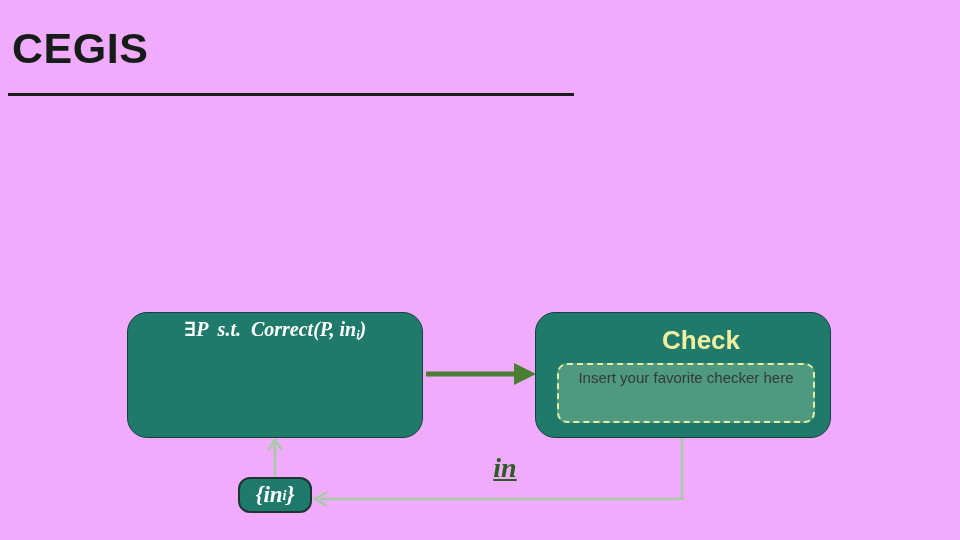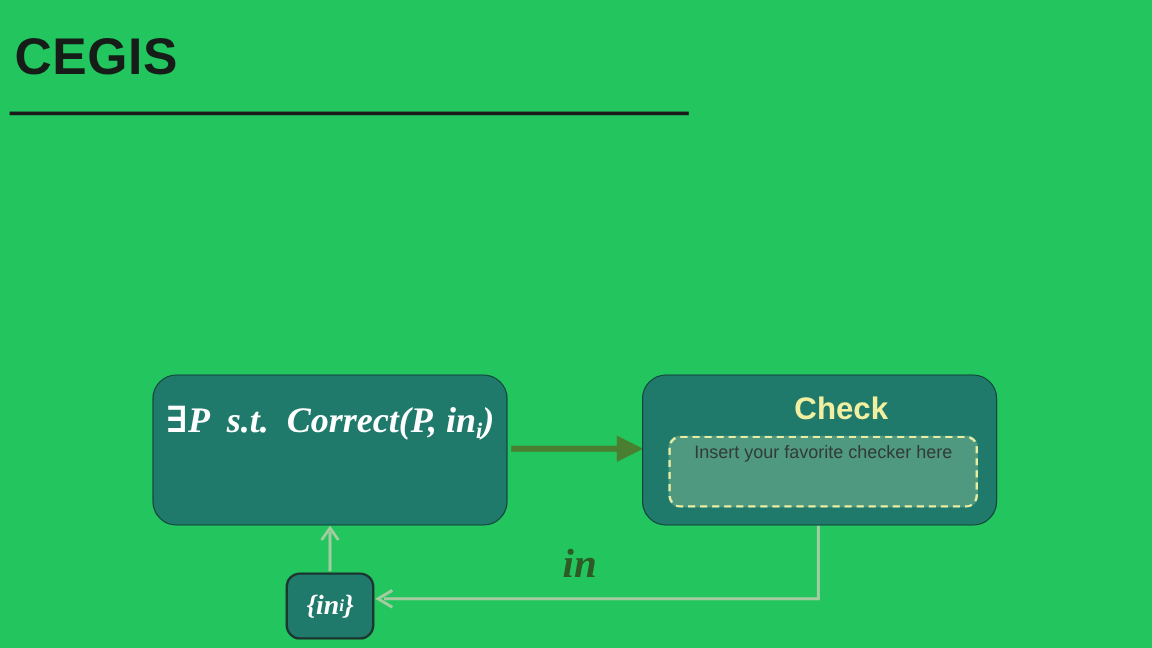--- a/index.html
+++ b/index.html
@@ -1,21 +1,21 @@
 <!DOCTYPE html>
 <html><head>
 <meta charset="utf-8">
 <style>
   * { margin: 0; padding: 0; box-sizing: border-box; }
   html, body { background: #e8e8e8; }
   .slide {
     position: relative;
     width: 960px;
     height: 540px;
-    background: #22c55e;
+    background: #f0abfc;
     overflow: hidden;
     font-family: "Liberation Sans", sans-serif;
   }
   
   .slide-title {
     position: absolute;
     left: 12px;
     top: 24px;
     font-size: 43px;
     font-weight: 700;
@@ -44,26 +44,26 @@
   .synthesize-box { left: 127px; top: 312px; width: 296px; height: 126px; }
   .check-box      { left: 535px; top: 312px; width: 296px; height: 126px; padding-left: 36px; }
   .node-title {
     margin-top: 12px;
     font-size: 26px;
     font-weight: 700;
     color: #f2f0a0;
     font-family: "Liberation Sans", sans-serif;
   }
   .formula {
-    margin-top: 20px;
+    margin-top: 4px;
     color: #ffffff;
     font-family: "Liberation Serif", "DejaVu Serif", serif;
     font-style: italic;
     font-weight: 700;
-    font-size: 30px;
+    font-size: 20px;
     white-space: pre;
   }
   .formula .sub, .set-chip .sub {
     font-size: 0.62em;
     vertical-align: -0.25em;
   }
   .checker-slot {
     position: absolute;
     left: 21px;
     top: 50px;
@@ -80,46 +80,47 @@
     color: #323b39;
     padding: 2px 18px;
     font-family: "Liberation Sans", sans-serif;
   }
   
   .set-chip {
     position: absolute;
     left: 238px;
     top: 477px;
     width: 74px;
-    height: 56px;
+    height: 36px;
     background: #1f7a6c;
     border: 2px solid #1c3531;
     border-radius: 12px;
     display: flex;
     align-items: center;
     justify-content: center;
     color: #ffffff;
     font-family: "Liberation Serif", "DejaVu Serif", serif;
     font-style: italic;
     font-weight: 700;
     font-size: 23px;
     white-space: pre;
   }
   
   .edge-label {
     position: absolute;
-    left: 438px;
+    left: 460px;
     top: 452px;
     width: 90px;
     text-align: center;
     font-family: "Liberation Serif", "DejaVu Serif", serif;
     font-style: italic;
     font-weight: 700;
-    font-size: 34px;
+    font-size: 28px;
     color: #2d5a25;
+    text-decoration: underline;
   }
   
   .connector-layer {
     position: absolute;
     left: 0; top: 0;
     width: 960px; height: 540px;
     pointer-events: none;
   }
 </style>
 </head>

